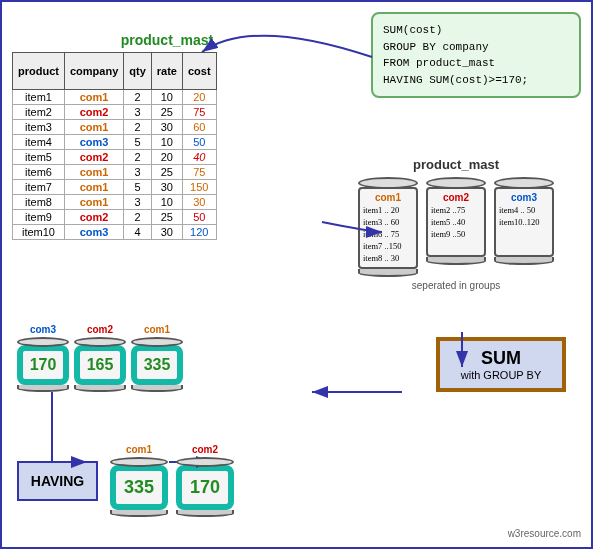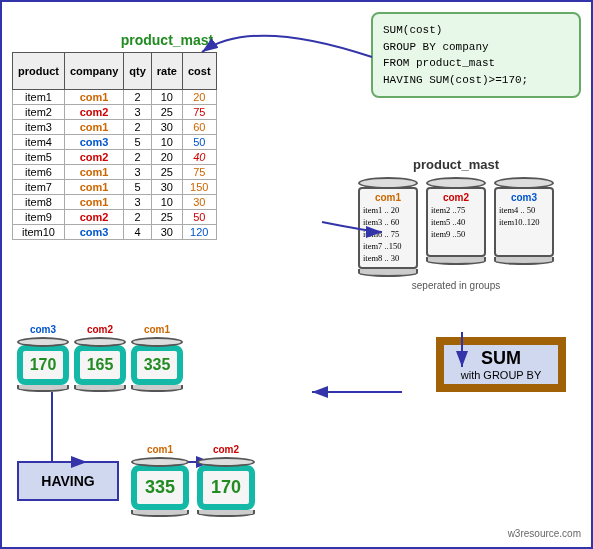--- a/index.html
+++ b/index.html
@@ -153,21 +153,21 @@
     }
 
     
     .sum-box {
       position: absolute;
       bottom: 155px;
       right: 25px;
       width: 130px;
       height: 55px;
       background: #d0d8f0;
-      border: 8px solid #a16207;
+      border: 4px solid #a16207;
       display: flex;
       flex-direction: column;
       align-items: center;
       justify-content: center;
     }
 
     .sum-label {
       font-weight: bold;
       font-size: 18px;
       color: #000;
@@ -241,21 +241,21 @@
     .having-section {
       position: absolute;
       bottom: 30px;
       left: 15px;
       display: flex;
       align-items: center;
       gap: 12px;
     }
 
     .having-box {
-      width: 102px;
+      width: 81px;
       height: 40px;
       background: #d0d8f0;
       border: 2px solid #3333aa;
       display: flex;
       align-items: center;
       justify-content: center;
       font-weight: bold;
       font-size: 14px;
     }
 

